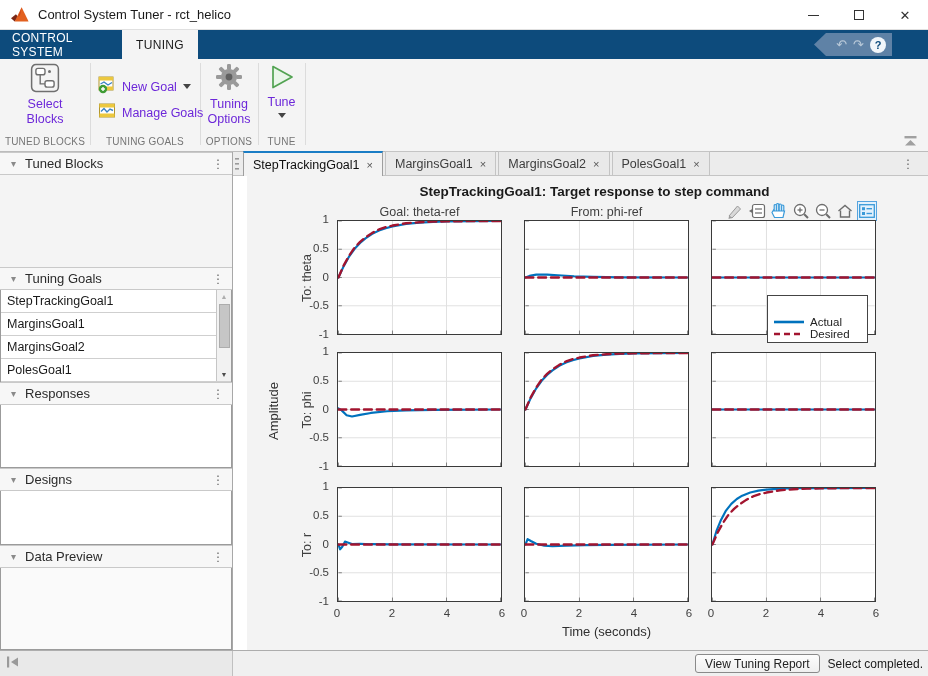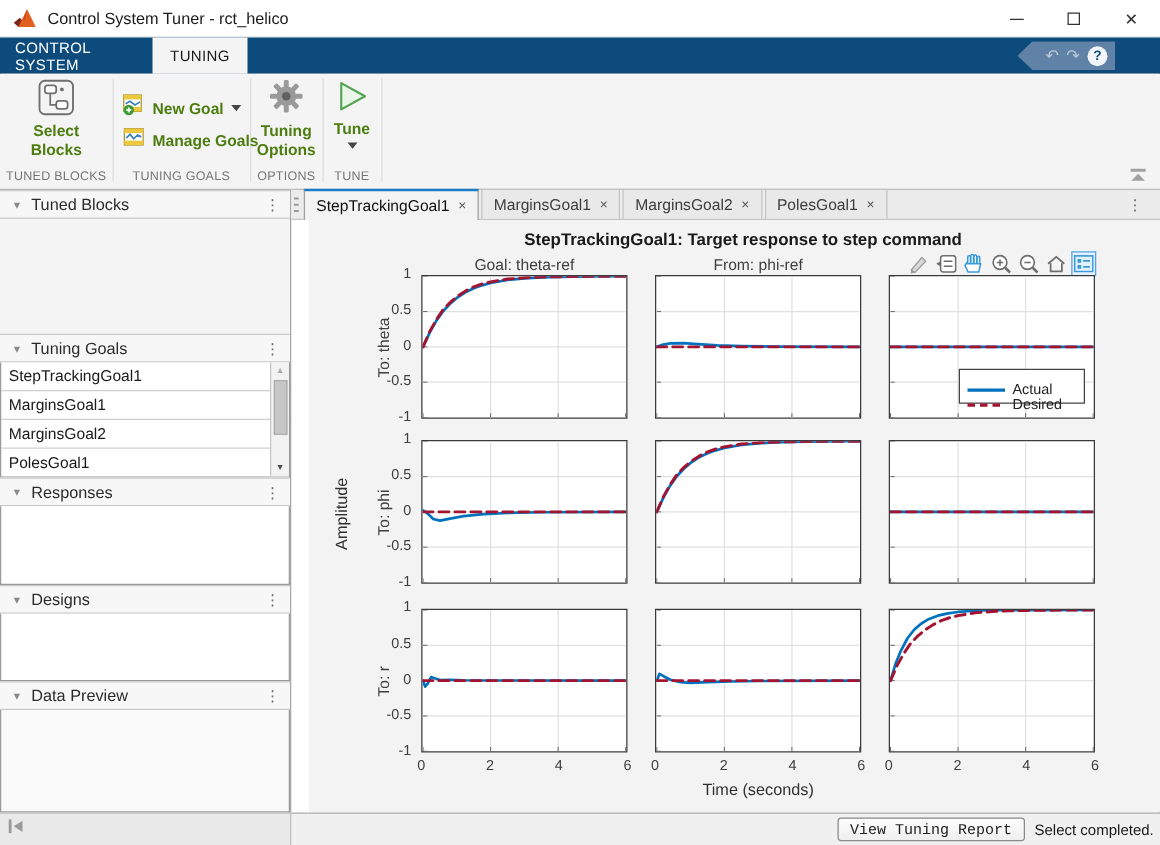--- a/index.html
+++ b/index.html
@@ -29,21 +29,21 @@
          display:flex; align-items:center; justify-content:flex-end; gap:6px; padding-right:6px; }
   .qat-arrow { font-size:13px; color:#b9c9d8; line-height:1; }
   #help-btn { width:16px; height:16px; border-radius:50%; background:#f2f6fa; color:#0d4b7c;
               font-size:11px; font-weight:bold; display:flex; align-items:center; justify-content:center; }
 
   
   #ribbon { position:absolute; left:0; top:59px; width:928px; height:93px; background:#f4f4f4;
             border-bottom:1px solid #bcbcbc; }
   .rib-sep { position:absolute; top:4px; height:82px; width:0; border-left:1px solid #dcdcdc; }
   .rib-label { position:absolute; top:77px; font-size:10px; color:#757575; text-align:center; letter-spacing:.2px; }
-  .rib-text { color:#4d7c0f; font-size:12.5px;font-weight:bold; }
+  .rib-text { color:#6d28d9; font-size:12.5px; }
   #sec1-btn { position:absolute; left:6px; top:4px; width:78px; height:70px; display:flex; flex-direction:column;
               align-items:center; }
   .two-line { text-align:center; line-height:15px; }
   .rib-row { position:absolute; height:21px; display:flex; align-items:center; gap:6px; }
   .dd-arrow { width:0; height:0; border-left:4px solid transparent; border-right:4px solid transparent;
               border-top:5px solid #444; display:inline-block; }
   #ribbon-collapse { position:absolute; right:10px; top:74px; }
 
   
   #sidebar { position:absolute; left:0; top:152px; width:233px; height:498px; background:#f4f4f4;
@@ -85,33 +85,33 @@
   #fig-ylabel { position:absolute; left:26px; top:235px; font-size:13px; color:#303030; white-space:nowrap;
                 transform:translate(-50%,-50%) rotate(-90deg); }
   #fig-xlabel { position:absolute; left:90px; top:448px; width:539px; text-align:center; font-size:13px; color:#303030; }
   .axes { position:absolute; width:165px; height:115px; background:#fff; border:1px solid #3a3a3a; }
   .axes svg { display:block; }
   .ytick { position:absolute; left:36px; width:46px; text-align:right; font-size:11.5px; color:#3f3f3f; }
   .xtick { position:absolute; top:431px; width:20px; text-align:center; font-size:11.5px; color:#3f3f3f; }
   #plot-toolbar { position:absolute; left:478px; top:25px; display:flex; gap:2px; }
   .ptb-icon { width:20px; height:20px; display:flex; align-items:center; justify-content:center; }
   .ptb-icon.on { background:#e3f1fc; border:1px solid #55a4df; }
-  #legend { position:absolute; left:520px; top:119px; width:101px; height:28px; background:#fff;
-            border:1px solid #444; padding:10px 5px; display:flex; flex-direction:column; justify-content:space-around; }
+  #legend { position:absolute; left:520px; top:119px; width:101px; height:48px; background:#fff;
+            border:1px solid #444; padding:20px 5px; display:flex; flex-direction:column; justify-content:space-around; }
   .legend-row { display:flex; align-items:center; gap:5px; }
   .legend-row .lbl { font-size:11.5px; color:#222; }
 
   
   #statusbar { position:absolute; left:0; top:650px; width:928px; height:26px; background:#f0f0f0;
                border-top:1px solid #adadad; }
   #status-left { position:absolute; left:0; top:0; width:233px; height:25px; background:#e9e9e9;
                  border-right:1px solid #c0c0c0; display:flex; align-items:center; }
   #status-right { position:absolute; right:5px; top:0; height:25px; display:flex; align-items:center; gap:8px; }
   #vtr-btn { height:19px; padding:0 9px; font-size:12px; color:#222; background:linear-gradient(#fdfdfd,#efefef);
-             border:1px solid #8a8a8a; border-radius:3px; display:flex; align-items:center;font-family:Liberation Mono, monospace; }
+             border:1px solid #8a8a8a; border-radius:3px; display:flex; align-items:center; }
   #status-msg { font-size:12px; color:#1a1a1a; }
 </style>
 </head>
 <body>
 
 <div id="window">
 
   <div id="titlebar">
     <span id="logo">
       <svg width="20" height="18" viewBox="0 0 24 22">

